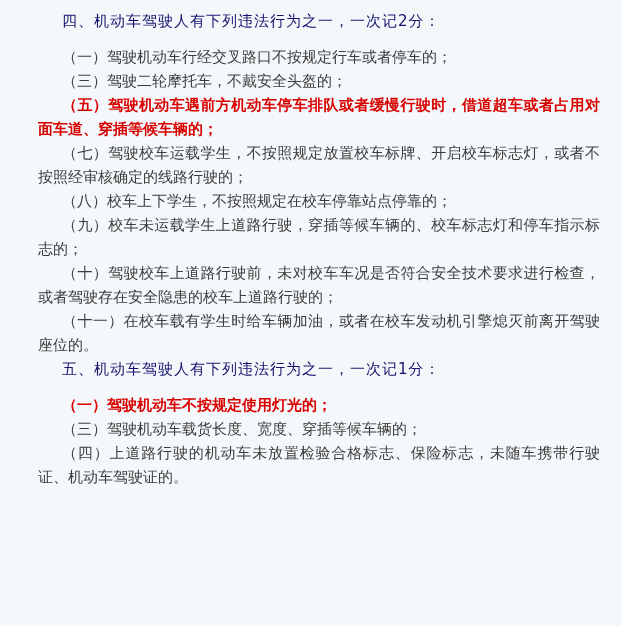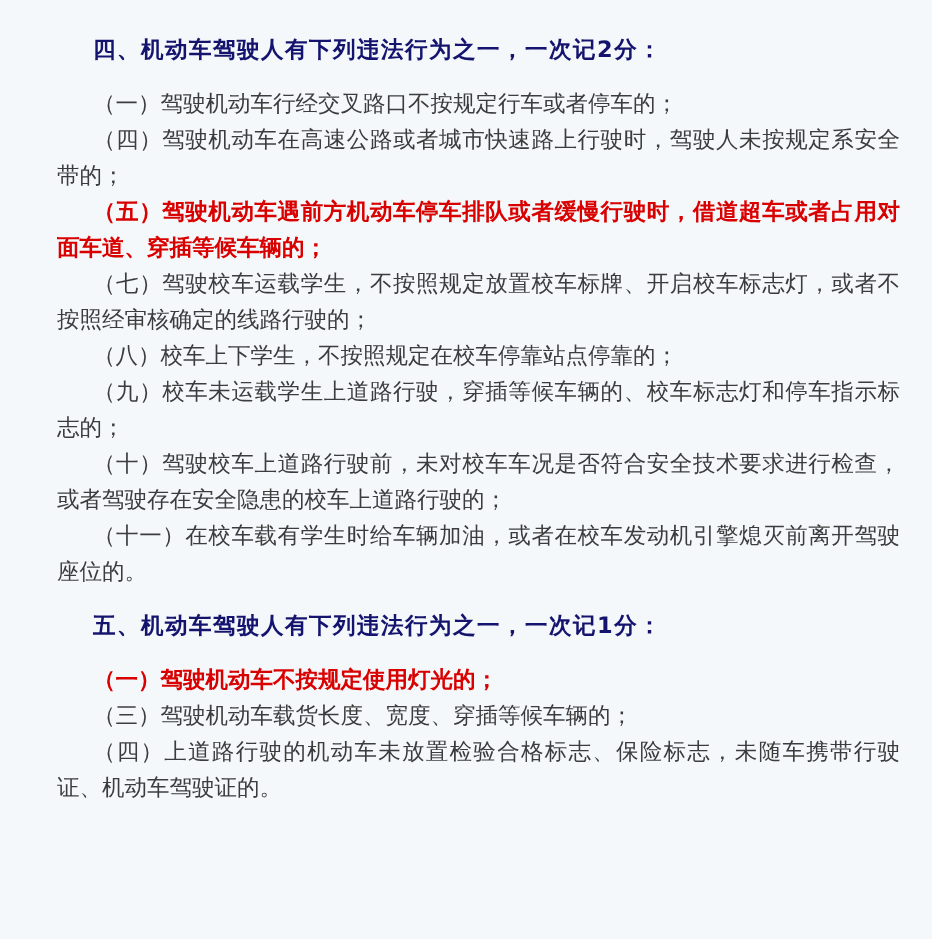--- a/index.html
+++ b/index.html
@@ -25,39 +25,38 @@
     line-height: 24px;
     color: var(--body-text);
   }
   .page p {
     margin: 0;
     text-indent: 24px;
     text-align: justify;
   }
   p.section-heading {
     color: var(--heading);
-    font-weight: bold;
+    font-weight: normal;
     margin-bottom: 12px;
     letter-spacing: 1px;
-    margin-top: 12px;
   }
   p.item { font-weight: normal; }
   p.item.highlight {
     color: var(--highlight);
     font-weight: bold;
   }
 </style>
 </head>
 <body>
 
 <main class="page">
   <article id="doc">
       <p class="section-heading">四、机动车驾驶人有下列违法行为之一，一次记2分：</p>
       <p class="item">（一）驾驶机动车行经交叉路口不按规定行车或者停车的；</p>
-      <p class="item">（四）驾驶机动车在高速公路或者城市快速路上行驶时，驾驶人未按规定系安全带的；</p>
+      <p class="item">（三）驾驶二轮摩托车，不戴安全头盔的；</p>
       <p class="item highlight">（五）驾驶机动车遇前方机动车停车排队或者缓慢行驶时，借道超车或者占用对面车道、穿插等候车辆的；</p>
       <p class="item">（七）驾驶校车运载学生，不按照规定放置校车标牌、开启校车标志灯，或者不按照经审核确定的线路行驶的；</p>
       <p class="item">（八）校车上下学生，不按照规定在校车停靠站点停靠的；</p>
       <p class="item">（九）校车未运载学生上道路行驶，穿插等候车辆的、校车标志灯和停车指示标志的；</p>
       <p class="item">（十）驾驶校车上道路行驶前，未对校车车况是否符合安全技术要求进行检查，或者驾驶存在安全隐患的校车上道路行驶的；</p>
       <p class="item">（十一）在校车载有学生时给车辆加油，或者在校车发动机引擎熄灭前离开驾驶座位的。</p>
       <p class="section-heading">五、机动车驾驶人有下列违法行为之一，一次记1分：</p>
       <p class="item highlight">（一）驾驶机动车不按规定使用灯光的；</p>
       <p class="item">（三）驾驶机动车载货长度、宽度、穿插等候车辆的；</p>
       <p class="item">（四）上道路行驶的机动车未放置检验合格标志、保险标志，未随车携带行驶证、机动车驾驶证的。</p>

